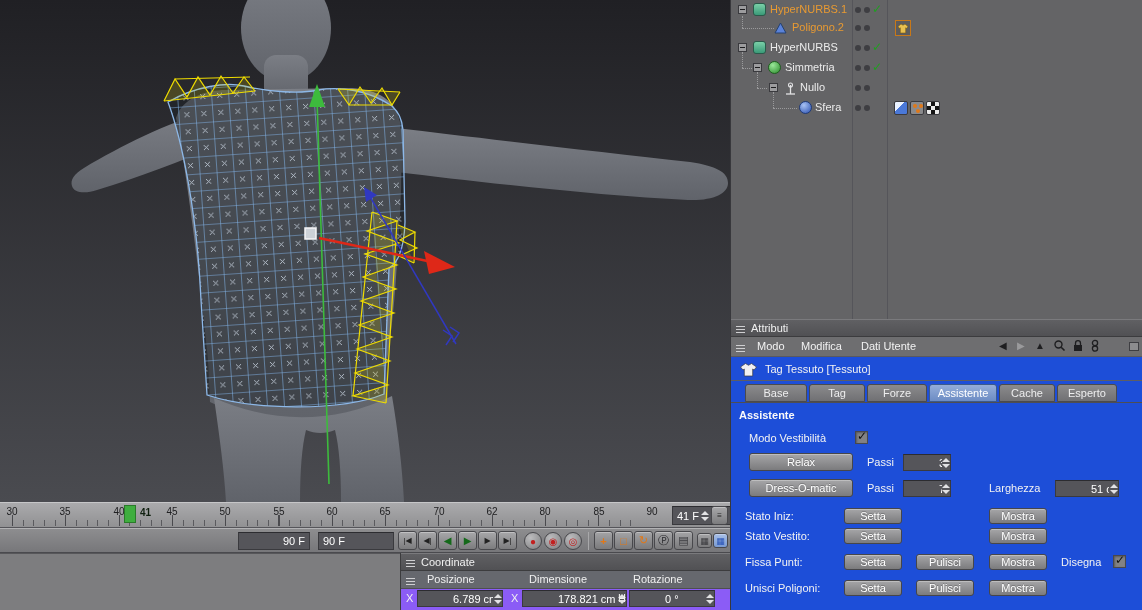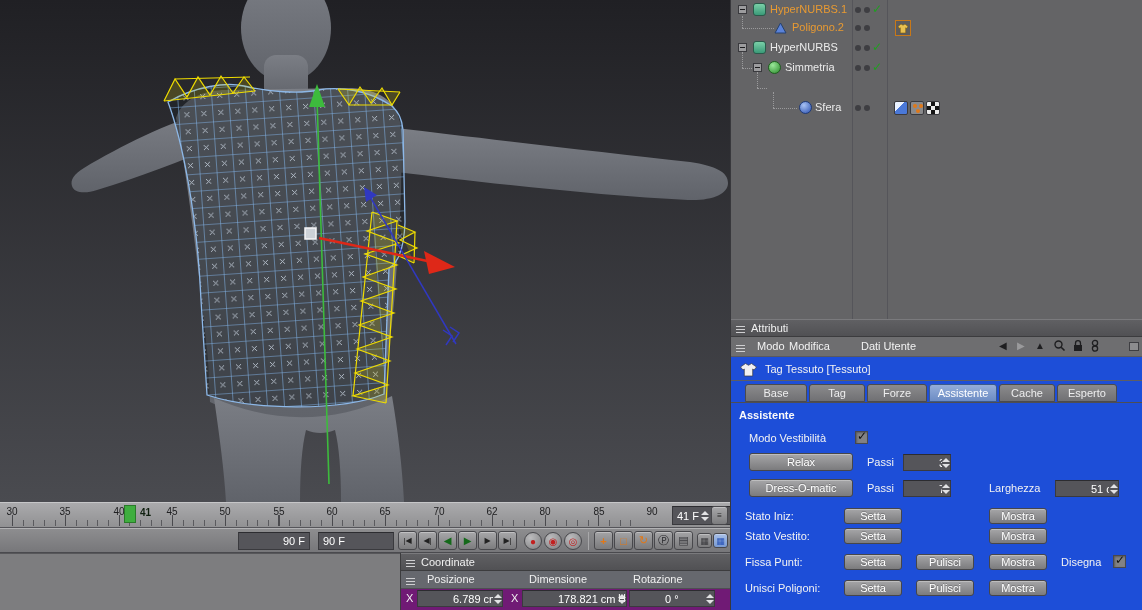--- a/index.html
+++ b/index.html
@@ -37,21 +37,21 @@
   .round-btn{position:absolute;top:3px;width:18px;height:18px;border-radius:50%;border:1px solid #48484c;
     background:radial-gradient(circle at 35% 30%,#bcbcbe,#7e7e80);color:#c22020;font-size:10px;
     display:flex;align-items:center;justify-content:center;}
   .key-btn{position:absolute;top:2px;width:19px;height:19px;border:1px solid #48484c;border-radius:3px;
     background:linear-gradient(#a4a4a6,#7a7a7c);font-size:11px;display:flex;align-items:center;justify-content:center;
     box-shadow:inset 0 1px 0 rgba(255,255,255,.3);}
   .t-sep{position:absolute;top:3px;width:1px;height:18px;background:#5a5a5e;border-right:1px solid #a8a8aa;}
 
   
   .filler-left{position:absolute;left:0;top:553px;width:400px;height:57px;background:#7d7d7f;border-top:1px solid #57575a;}
-  .coord-panel{position:absolute;left:400px;top:553px;width:330px;height:57px;background:#701a75;border-left:1px solid #3c3c3e;overflow:hidden;}
+  .coord-panel{position:absolute;left:400px;top:553px;width:330px;height:57px;background:#8b5cf6;border-left:1px solid #3c3c3e;overflow:hidden;}
   .panel-header{position:relative;height:18px;background:linear-gradient(#606063,#515154);
     border-top:1px solid #7a7a7d;border-bottom:1px solid #3c3c3e;color:#f0f0f0;font-size:11px;display:flex;align-items:center;}
   .grid-icon{width:9px;height:9px;margin:0 6px 0 5px;background:repeating-linear-gradient(0deg,#cfcfd1 0 1px,transparent 1px 3px);}
   .coord-cols{position:relative;height:18px;background:#66686e;border-bottom:1px solid #4e4e52;color:#f0f0f0;font-size:11px;}
   .coord-cols span{position:absolute;top:2px;}
   .coord-row{position:relative;height:21px;}
   .axis-letter{position:absolute;top:3px;font-size:11px;color:#f0f0f0;}
 
   
   .om-panel{position:absolute;left:730px;top:0;width:412px;height:319px;background:#646466;border-left:1px solid #38383c;overflow:hidden;}
@@ -320,20 +320,33 @@
 
     <div class="om-row" style="top:58px">
       <span class="expander" style="left:22px"></span>
       <span class="om-icon icon-symmetry" style="left:37px"></span>
       <span class="om-label" style="left:54px">Simmetria</span>
       <span class="om-dot" style="left:124px"></span>
       <span class="om-dot" style="left:133px"></span>
       <span class="om-check" style="left:141px">✓</span>
     </div>
 
+    <div class="om-row" style="top:78px">
+      <span class="expander" style="left:38px"></span>
+      <span class="om-icon" style="left:53px">
+        <svg width="13" height="13">
+          <line x1="6.5" y1="3" x2="6.5" y2="12" stroke="#e2e2e4" stroke-width="1.3"></line>
+          <line x1="2" y1="12" x2="11" y2="12" stroke="#e2e2e4" stroke-width="1.3"></line>
+          <circle cx="6.5" cy="3" r="2" fill="none" stroke="#e2e2e4" stroke-width="1.1"></circle>
+        </svg>
+      </span>
+      <span class="om-label" style="left:69px">Nullo</span>
+      <span class="om-dot" style="left:124px"></span>
+      <span class="om-dot" style="left:133px"></span>
+    </div>
 
     <div class="om-row" style="top:98px">
       <span class="om-icon icon-sphere" style="left:68px"></span>
       <span class="om-label" style="left:84px">Sfera</span>
       <span class="om-dot" style="left:124px"></span>
       <span class="om-dot" style="left:133px"></span>
       <span class="tag-chip tag-phong" style="left:163px"></span>
       <span class="tag-chip tag-display" style="left:179px"></span>
       <span class="tag-chip tag-texture" style="left:195px"></span>
     </div>
@@ -341,21 +354,21 @@
 
   <div class="attr-panel">
     <div class="panel-header">
       <span class="grid-icon"></span>
       <span>Attributi</span>
     </div>
 
     <div class="attr-menubar">
       <span class="grid-icon" style="position:absolute;left:0;top:6px"></span>
       <span class="menu-item" style="left:26px">Modo</span>
-      <span class="menu-item" style="left:58px">Modifica</span>
+      <span class="menu-item" style="left:70px">Modifica</span>
       <span class="menu-item" style="left:130px">Dati Utente</span>
       <span class="mini-glyph" style="left:268px">◀</span>
       <span class="mini-glyph dim" style="left:286px">▶</span>
       <span class="mini-glyph" style="left:304px">▲</span>
       <span class="mini-glyph" style="left:322px;top:2px">
         <svg width="13" height="13">
             <circle cx="5.5" cy="5.5" r="3.5" fill="none" stroke="#1e1e20" stroke-width="1.4"></circle>
             <line x1="8.2" y1="8.2" x2="11.5" y2="11.5" stroke="#1e1e20" stroke-width="1.6"></line>
           </svg>
       </span>

